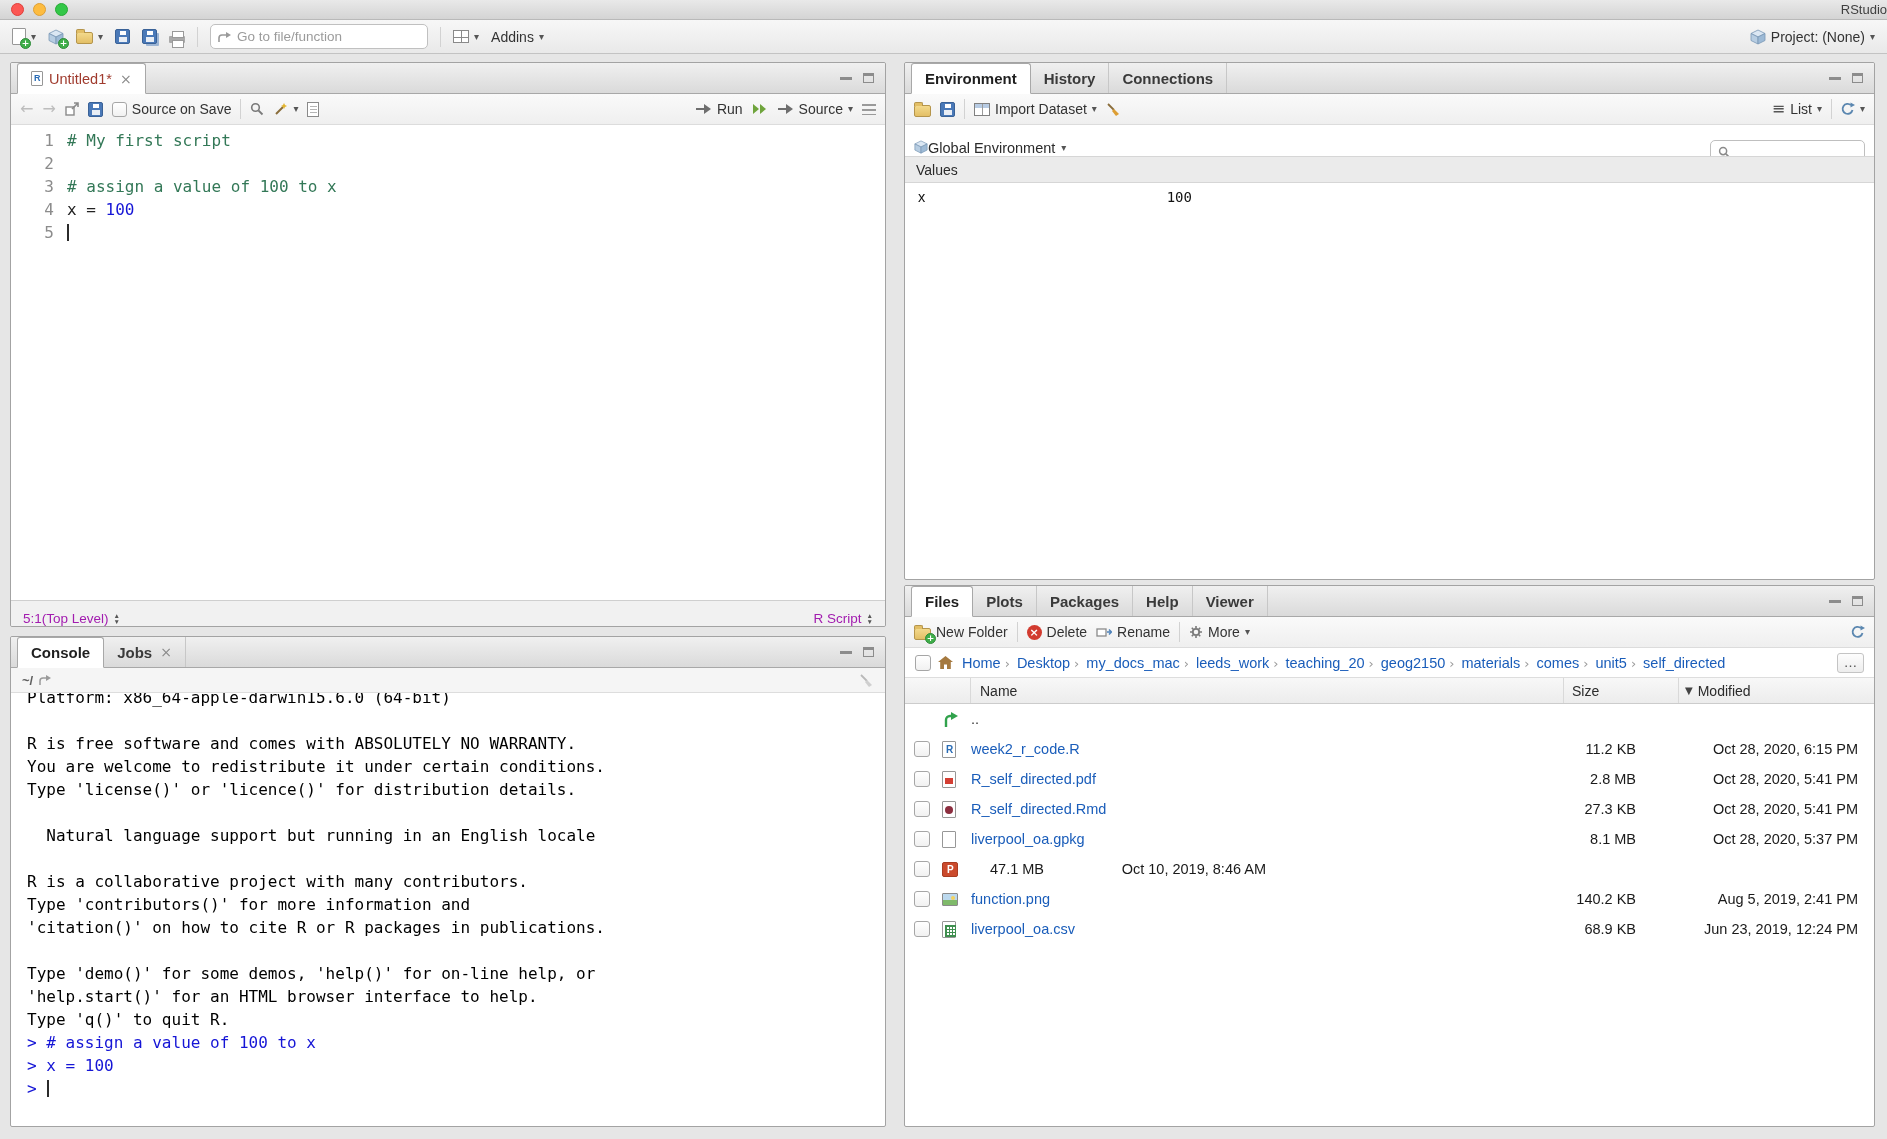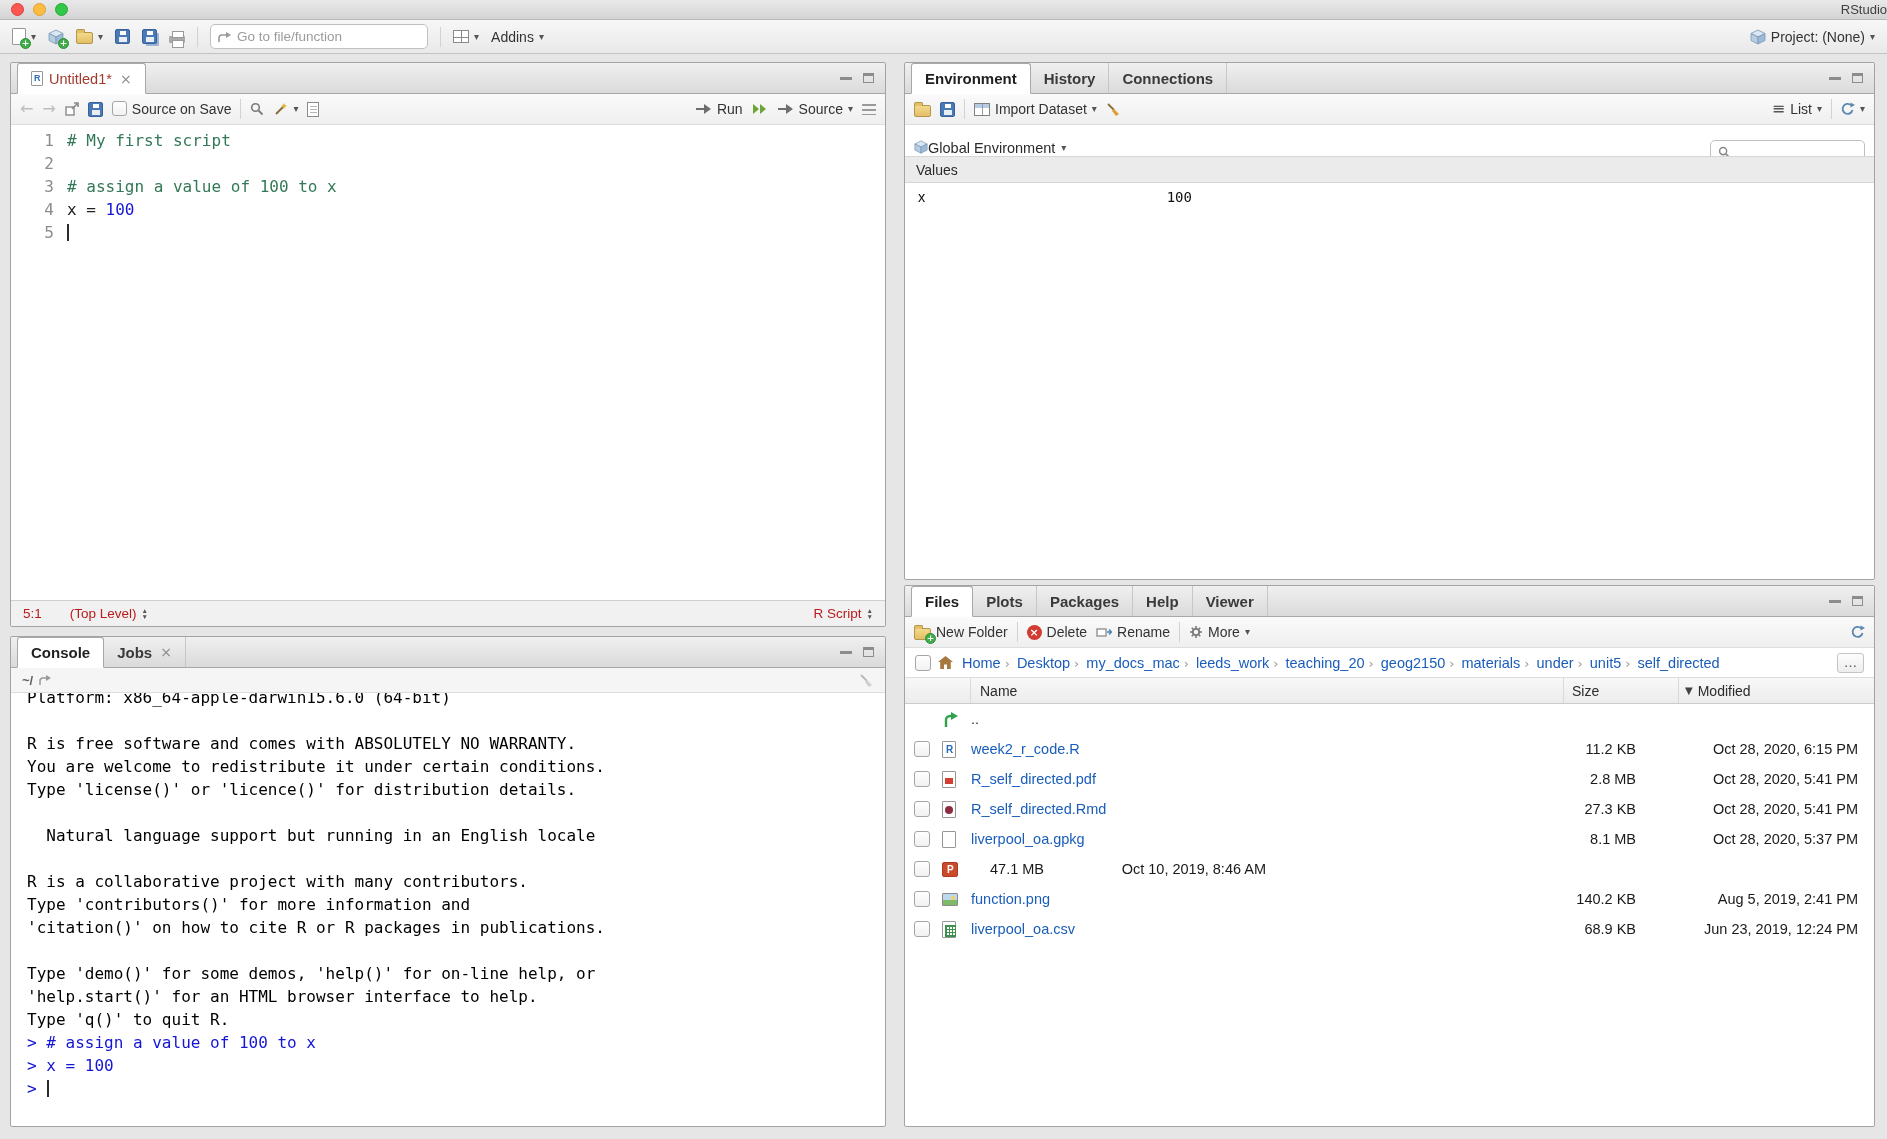--- a/index.html
+++ b/index.html
@@ -81,32 +81,32 @@
 
 .tabbar{height:31px;background:linear-gradient(#f0f0f0,#dadada);border-bottom:1px solid #a8a8a8;display:flex;align-items:stretch;padding-left:6px;flex:none;border-radius:2px 2px 0 0}
 .tab{display:flex;align-items:center;gap:6px;padding:0 13px;font-size:15px;font-weight:bold;color:#3a3a3a;border-right:1px solid #c7c7c7;white-space:nowrap}
 .tab.active{background:#fff;border:1px solid #a8a8a8;border-bottom:1px solid #fff;margin-bottom:-1px;border-radius:3px 3px 0 0;position:relative;z-index:2;color:#1f1f1f}
 .srctab-label{font-weight:normal;font-size:14.5px;color:#a03b2e}
 .tabclose{font-size:14px;color:#8a8a8a;font-weight:normal;margin-left:2px}
 .winbtns{margin-left:auto;display:flex;gap:8px;align-items:center;padding-right:9px}
 
 .paneltoolbar{height:31px;background:linear-gradient(#fafafa,#efefef);border-bottom:1px solid #dcdcdc;display:flex;align-items:center;gap:9px;padding:0 9px;font-size:14px;color:#333;flex:none}
 .right-group{margin-left:auto;display:inline-flex;align-items:center;gap:9px}
-.checkbox-label{display:inline-flex;align-items:flex-start;gap:5px}
+.checkbox-label{display:inline-flex;align-items:flex-end;gap:5px}
 .checkbox-label .cb{width:15px;height:15px}
 
 
 .editor{flex:1;display:flex;background:#fff;font-family:"DejaVu Sans Mono",monospace;font-size:16px;line-height:23px;overflow:hidden}
 .gutter{width:56px;text-align:right;padding:4px 13px 0 0;color:#8c8c8c;flex:none;user-select:none}
 .codecol{flex:1;padding-top:4px}
 .codeline{height:23px;white-space:pre}
 .c-comment{color:#337857}
 .c-num{color:#1515d6}
 .cursor{display:inline-block;width:2px;height:17px;background:#2b2b2b;vertical-align:-3px}
-.src-status{height:26px;background:#f1f1f1;border-top:1px solid #cfcfcf;display:flex;align-items:center;gap:28px;padding:0 12px;font-size:13.5px;color:#b91c1c;flex:none;border-radius:0 0 2px 2px}
+.src-status{height:26px;background:#f1f1f1;border-top:1px solid #cfcfcf;display:flex;align-items:flex-end;padding:0 12px;font-size:13.5px;color:#a21caf;flex:none;border-radius:0 0 2px 2px}
 .scopebtn{display:inline-flex;align-items:center;gap:5px}
 .scopebtn.right{margin-left:auto}
 .updown{display:inline-flex;flex-direction:column;font-size:6.5px;line-height:5.5px;color:#555}
 .updown::before{content:"▲"}
 .updown::after{content:"▼"}
 
 
 .console-subbar{height:25px;background:#f5f5f5;border-bottom:1px solid #ddd;display:flex;align-items:center;gap:6px;padding:0 11px;font-size:13px;font-weight:bold;color:#5f5f5f;flex:none}
 .console-body{flex:1;padding:0 0 0 16px;font-family:"DejaVu Sans Mono",monospace;font-size:16px;line-height:23px;overflow:hidden;color:#000}
 .console-output{font:inherit;margin:-7px 0 0 0;white-space:pre}
@@ -549,21 +549,21 @@
               </svg>
             </span>
           <span class="crumbs">
             <a class="crumb">Home</a>
             <a class="crumb">Desktop</a>
             <a class="crumb">my_docs_mac</a>
             <a class="crumb">leeds_work</a>
             <a class="crumb">teaching_20</a>
             <a class="crumb">geog2150</a>
             <a class="crumb">materials</a>
-            <a class="crumb">under</a>
+            <a class="crumb">comes</a>
             <a class="crumb">unit5</a>
             <a class="crumb">self_directed</a>
           </span>
           <span class="path-ellipsis glyph">…</span>
         </div>
         <div class="files-header">
           <span class="fh-blank"></span>
           <span class="fh-name">Name</span>
           <span class="fh-size">Size</span>
           <span class="fh-mod">

